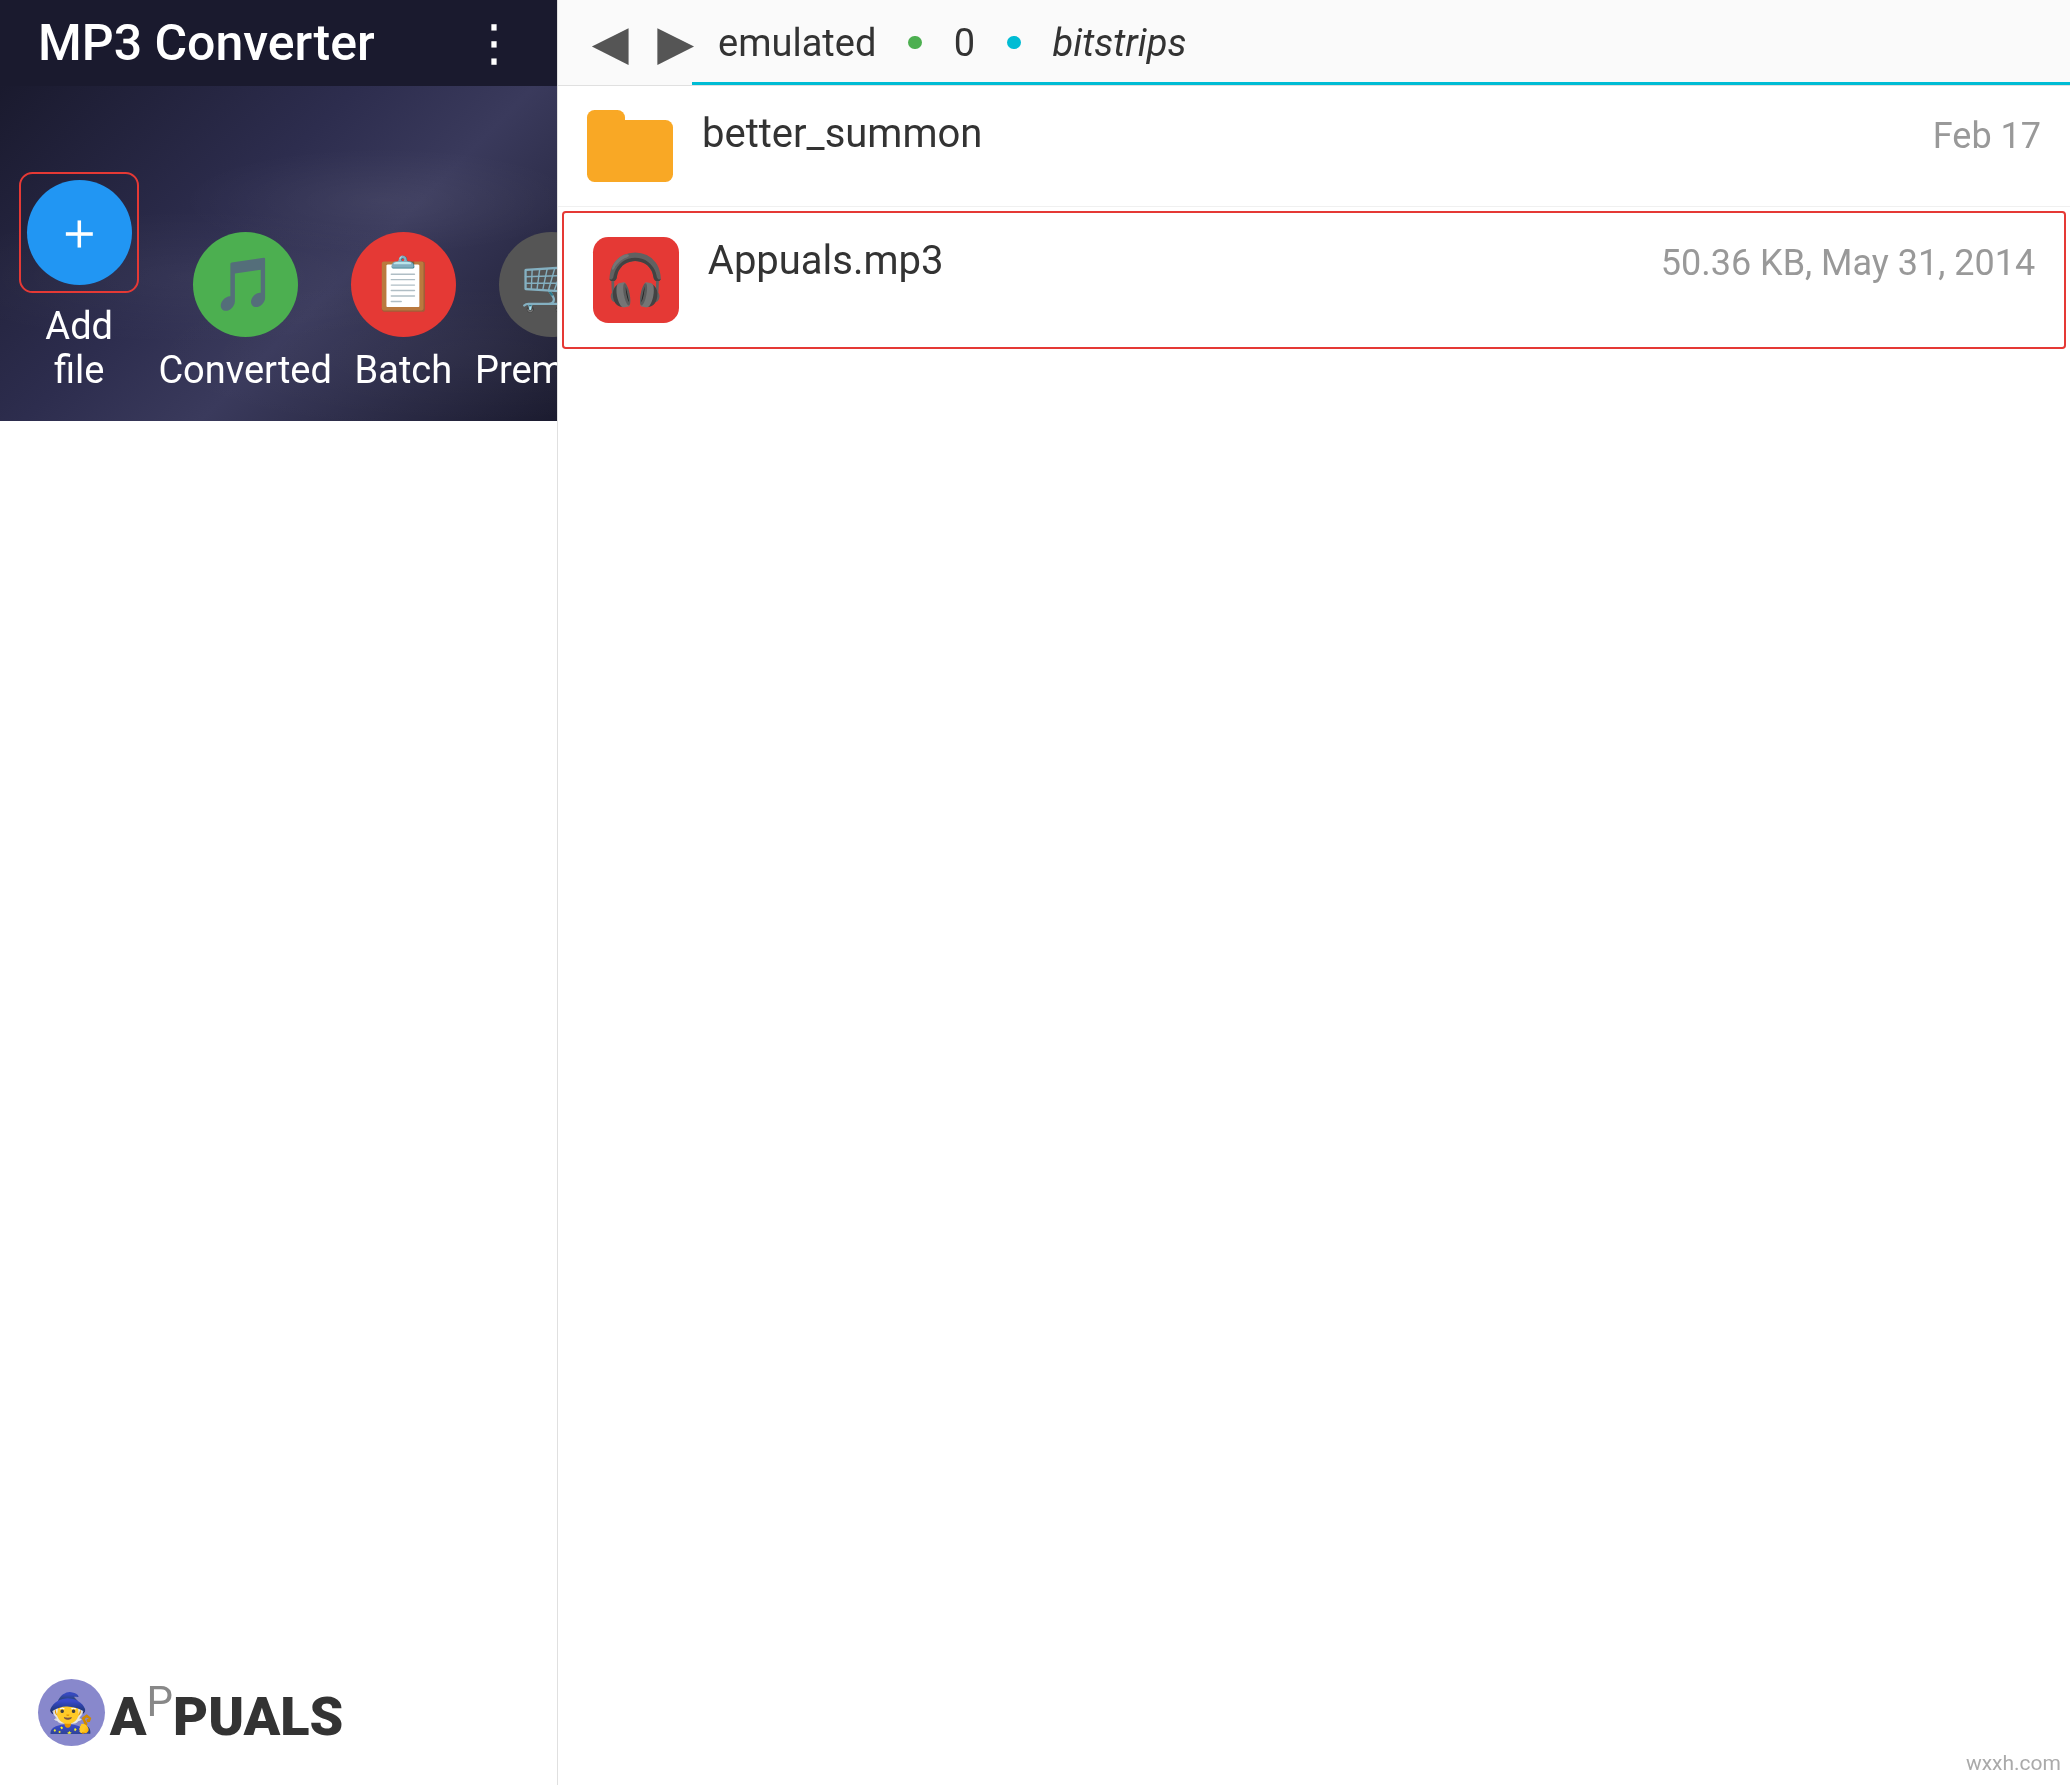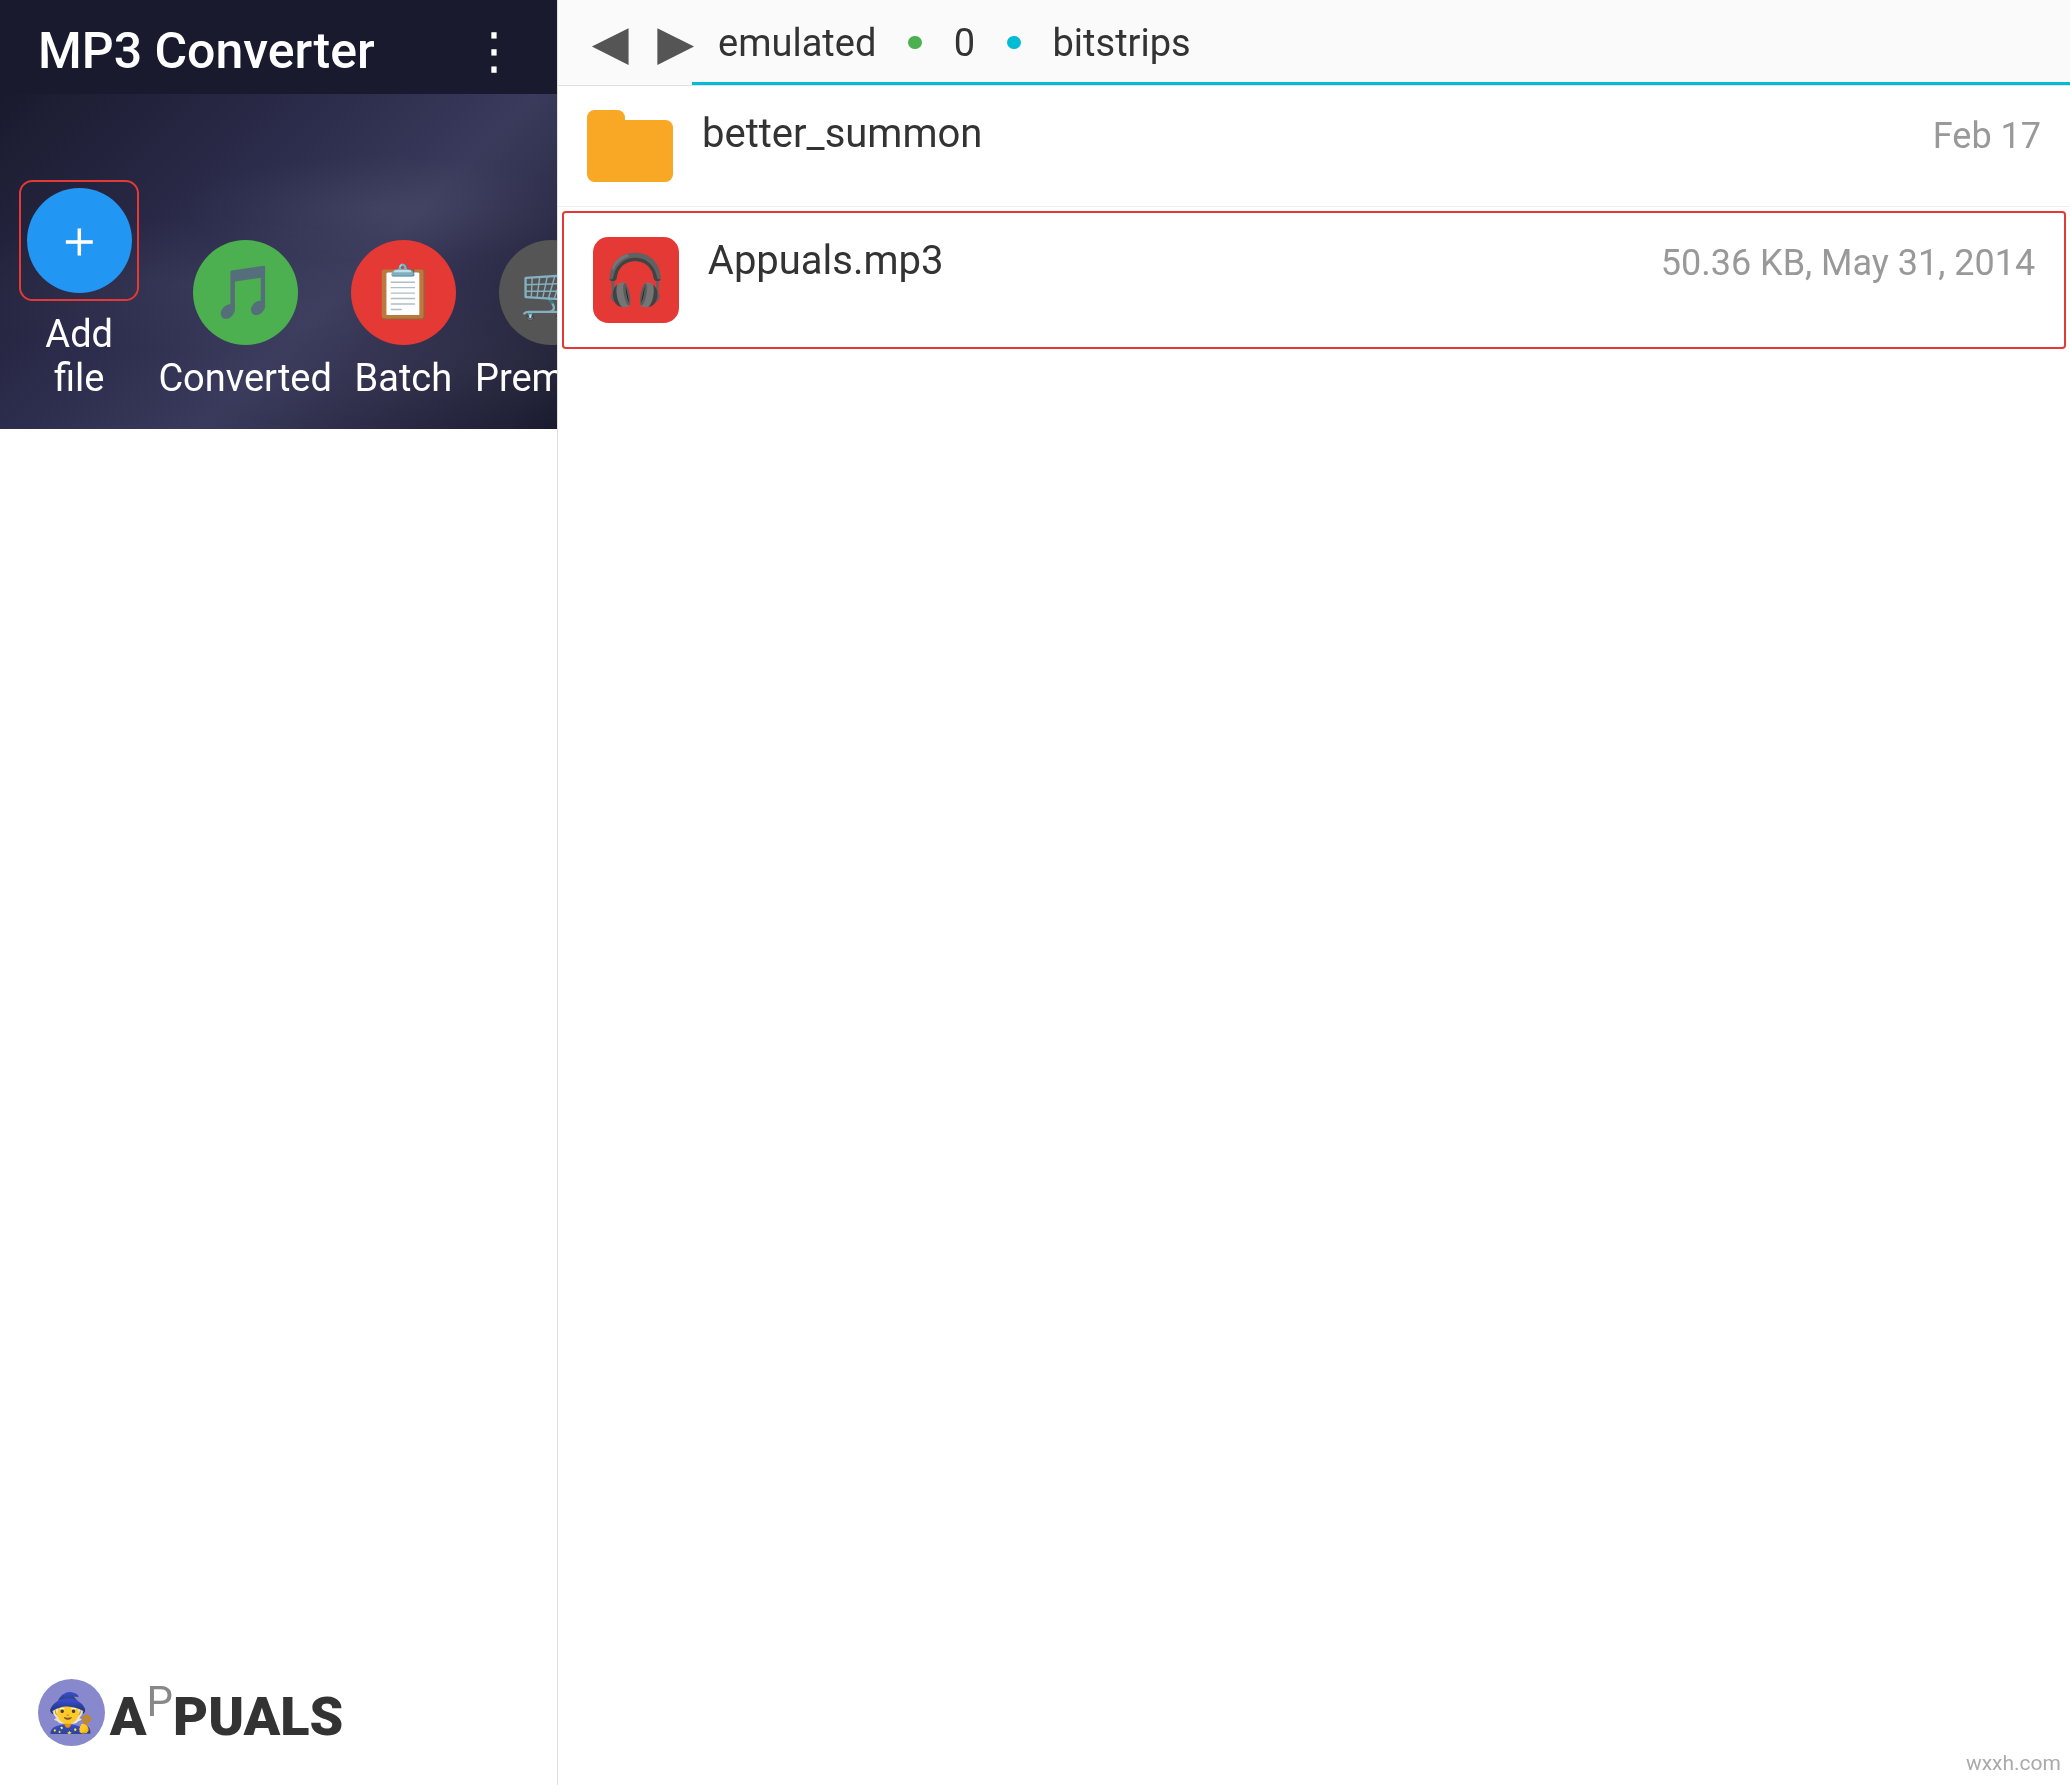--- a/index.html
+++ b/index.html
@@ -23,21 +23,20 @@
     }
 
     .app-header {
       height: 86px;
       display: flex;
       align-items: center;
       justify-content: space-between;
       padding: 16px 38px;
       background: #1a1a2e;
       z-index: 2;
-      margin-top: 8px;
     }
 
     .app-title {
       color: white;
       font-size: 50px;
       font-weight: 500;
     }
 
     .more-icon {
       color: white;
@@ -192,20 +191,21 @@
     }
 
     .path-number {
       font-size: 38px;
       color: #333;
     }
 
     .path-text {
       font-size: 38px;
       color: #333;
+      font-style: italic;
     }
 
     .file-list {
       flex: 1;
       overflow-y: auto;
       background: white;
     }
 
     .file-item {
       display: flex;

